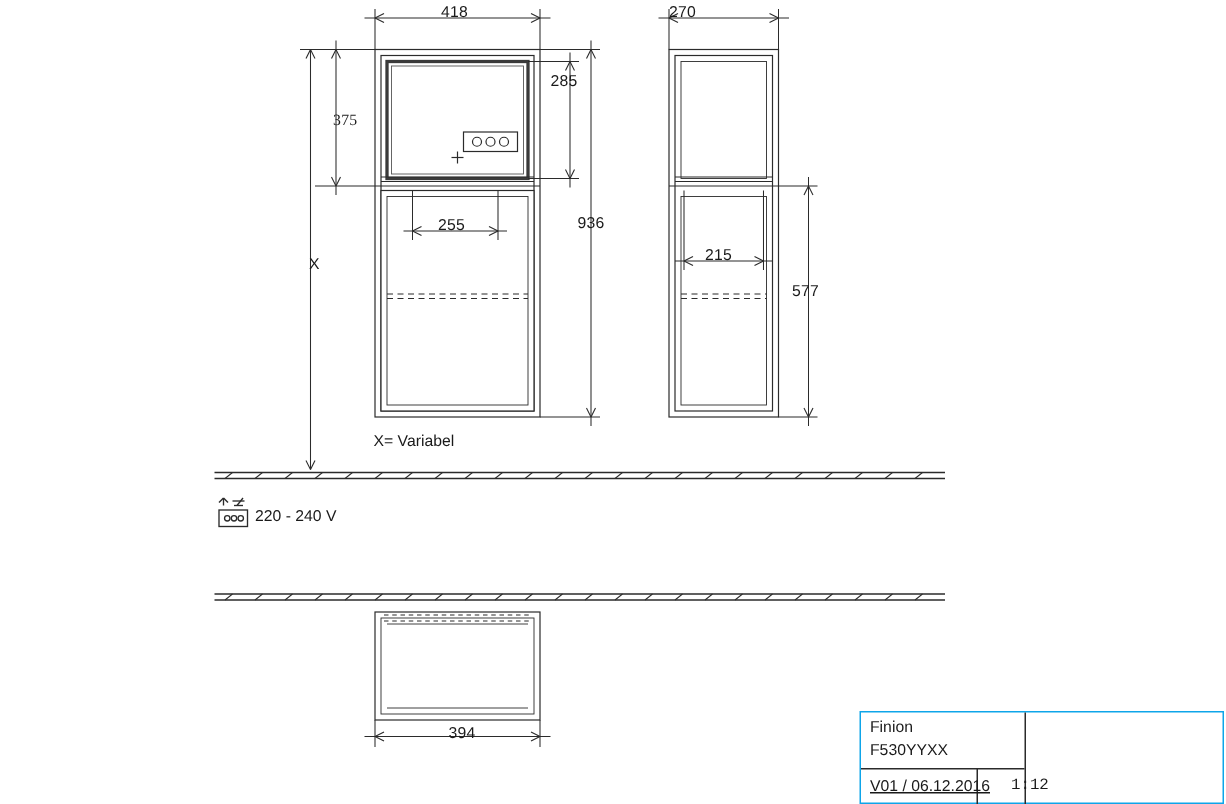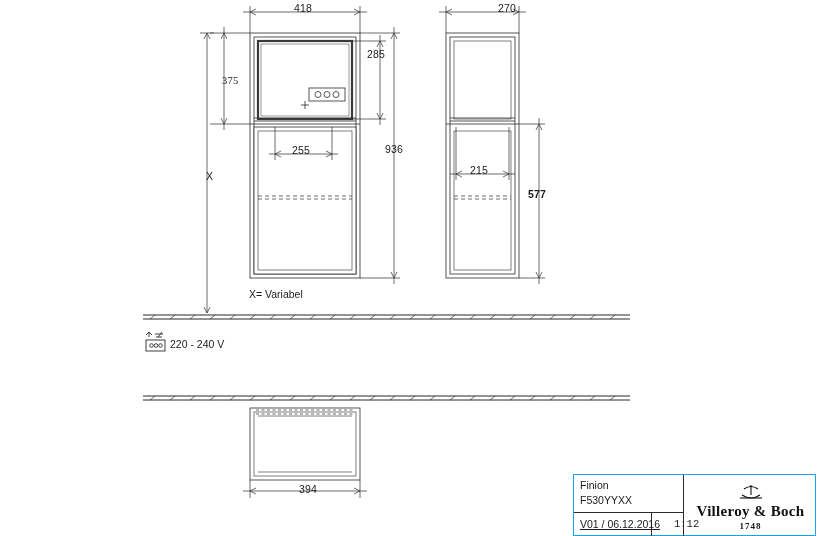--- a/index.html
+++ b/index.html
@@ -277,59 +277,47 @@
       <line x1="149" y1="332" x2="146" y2="335"></line>
       <line x1="149" y1="332" x2="152" y2="335"></line>
       <line x1="158" y1="337" x2="162" y2="332"></line>
       <line x1="155" y1="334" x2="163" y2="334"></line>
       <line x1="156" y1="337" x2="162" y2="337"></line>
     </g>
   </svg>
 
   <div class="dim-text" style="left:294px; top:2px;text-align:right;">418</div>
 
-  <div class="dim-text" style="left:498px; top:2px;">270</div>
+  <div class="dim-text" style="left:446px; top:2px;">270</div>
 
   <div class="dim-text" style="left:367px; top:48px;">285</div>
 
   <div class="dim-text" style="left:222px; top:75px;font-family:Liberation Serif, serif;">375</div>
 
   <div class="dim-text" style="left:385px; top:143px;">936</div>
 
   <div class="dim-text" style="left:292px; top:144px;">255</div>
 
   <div class="dim-text" style="left:470px; top:164px;">215</div>
 
-  <div class="dim-text" style="left:528px; top:188px;font-weight:bold;">577</div>
+  <div class="dim-text" style="left:528px; top:188px;">577</div>
 
   <div class="dim-text" style="left:206px; top:170px;">X</div>
 
   <div class="dim-text" style="left:299px; top:483px;">394</div>
 
   <div class="note-text" style="left:249px; top:288px;">X= Variabel</div>
 
   <div class="note-text" style="left:170px; top:338px;">220 - 240 V</div>
 
   <div id="title-block">
     <div class="tb-line" style="left:0; top:37px; width:109px; height:1px;"></div>
     <div class="tb-line" style="left:109px; top:0; width:1px; height:62px;"></div>
     <div class="tb-line" style="left:77px; top:37px; width:1px; height:25px;"></div>
 
     <div class="tb-cell" style="left:6px; top:4px;">Finion</div>
     <div class="tb-cell" style="left:6px; top:19px;">F530YYXX</div>
     <div class="tb-cell" style="left:6px; top:43px;text-decoration:underline;">V01 / 06.12.2016</div>
     <div class="tb-cell" style="left:100px; top:43px;font-family:Liberation Mono, monospace;">1:12</div>
 
-    <div class="brand">
-      <svg width="30" height="20" viewBox="0 0 30 20" style="display:block;margin:0 auto;">
-        <g stroke="#111" fill="none" stroke-width="1.1">
-          <line x1="15" y1="2" x2="15" y2="12"></line>
-          <path d="M8 6 q7 -5 14 0"></path>
-          <path d="M6 12 q9 6 18 0"></path>
-          <line x1="4" y1="15" x2="26" y2="15"></line>
-        </g>
-      </svg>
-      <div class="brand-name">Villeroy &amp; Boch</div>
-      <div class="brand-year">1748</div>
-    </div>
   </div>
 
 </div>
 
 </body></html>

